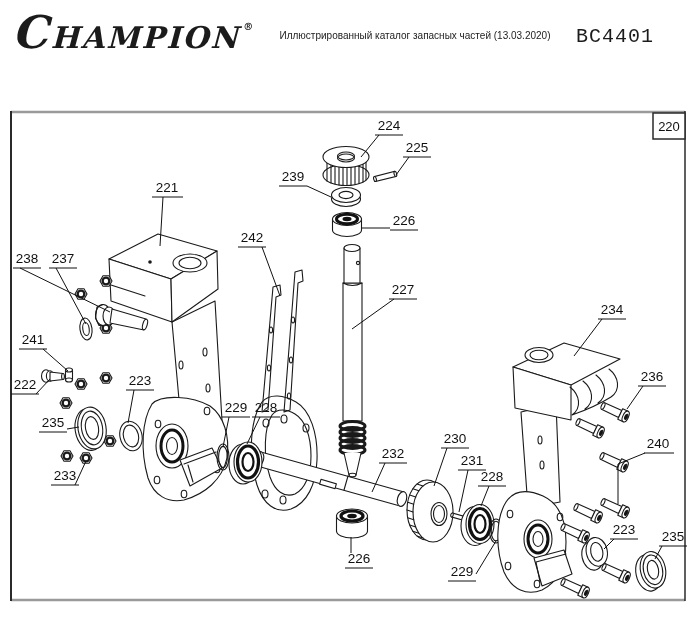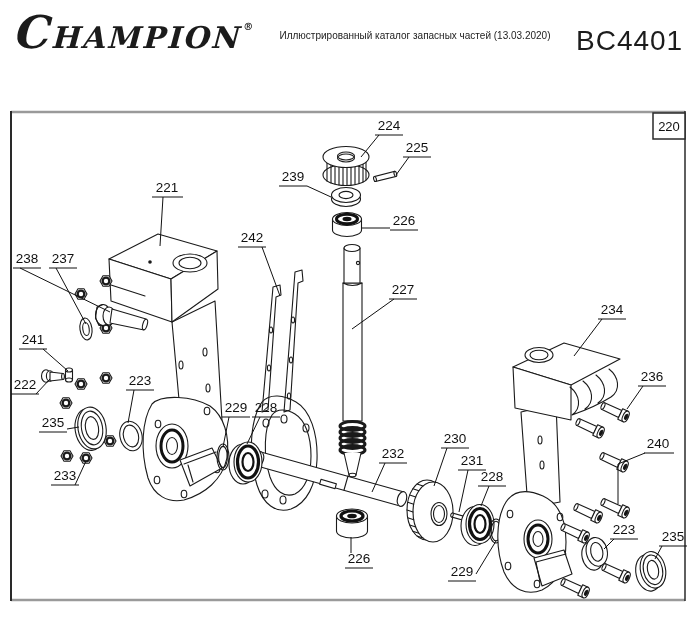--- a/index.html
+++ b/index.html
@@ -5,21 +5,21 @@
   html,body{margin:0;padding:0;background:#fff;}
   .page{position:relative;width:700px;height:631px;background:#ffffff;overflow:hidden;
         font-family:"Liberation Sans",sans-serif;color:#111;}
   .logo{position:absolute;left:16px;top:6px;font-family:"DejaVu Serif",serif;
         font-style:italic;font-weight:bold;font-size:30px;letter-spacing:2px;
         color:#1b1b1b;transform:skewX(-4deg);white-space:nowrap;}
   .logo::first-letter{font-size:45px;}
   .logo .reg{font-size:10px;vertical-align:18px;letter-spacing:0;}
   .caption{position:absolute;left:225px;top:30px;width:380px;text-align:center;
            font-size:10px;color:#1c1c1c;}
-  .model{position:absolute;left:576px;top:25px;font-size:28px;color:#1c1c1c;letter-spacing:1px;}
+  .model{position:absolute;left:576px;top:25px;font-size:20px;color:#1c1c1c;letter-spacing:1px;font-family:Liberation Mono, monospace;}
   svg.diagram{position:absolute;left:0;top:0;}
   .callout-text{font-size:13.5px;fill:#111;text-anchor:middle;
                 font-family:"Liberation Sans",sans-serif;}
   .figure-number{font-size:13px;fill:#111;text-anchor:middle;
                  font-family:"Liberation Sans",sans-serif;}
 </style>
 </head>
 <body>
 
 <div class="page">

